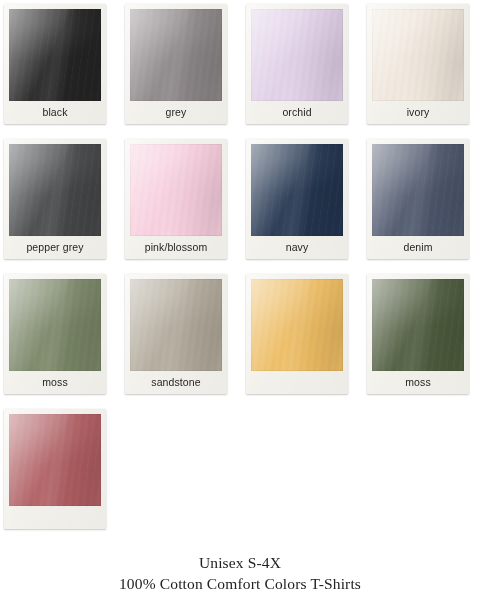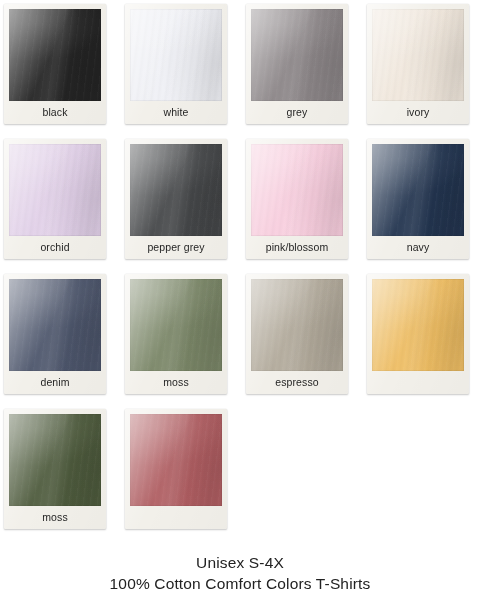--- a/index.html
+++ b/index.html
@@ -118,69 +118,62 @@
     right: 0;
     top: 552px;
     text-align: center;
     color: #222222;
   }
   .caption-line {
     font-size: 15.5px;
     line-height: 21px;
     color: #222222;
     letter-spacing: 0.15px;
+    font-family: Liberation Serif, serif;
   }
 </style>
 </head>
 <body>
 
 <div id="page">
 
   <div id="swatch-grid">
       <div class="swatch-card">
         <div class="swatch-color" style="background-color: rgb(36, 36, 36);">
           <div class="fold-a"></div>
           <div class="fold-b"></div>
           <div class="grain"></div>
         </div>
         <div class="swatch-label">black</div>
       </div>
       <div class="swatch-card">
-        <div class="swatch-color" style="background-color: rgb(239, 240, 245);">
-          <div class="fold-a"></div>
-          <div class="fold-b"></div>
-          <div class="grain"></div>
-        </div>
-        <div class="swatch-label">white</div>
-      </div>
-      <div class="swatch-card">
         <div class="swatch-color" style="background-color: rgb(140, 134, 136);">
           <div class="fold-a"></div>
           <div class="fold-b"></div>
           <div class="grain"></div>
         </div>
         <div class="swatch-label">grey</div>
       </div>
       <div class="swatch-card">
+        <div class="swatch-color" style="background-color: rgb(225, 208, 232);">
+          <div class="fold-a"></div>
+          <div class="fold-b"></div>
+          <div class="grain"></div>
+        </div>
+        <div class="swatch-label">orchid</div>
+      </div>
+      <div class="swatch-card">
         <div class="swatch-color" style="background-color: rgb(240, 231, 220);">
           <div class="fold-a"></div>
           <div class="fold-b"></div>
           <div class="grain"></div>
         </div>
         <div class="swatch-label">ivory</div>
       </div>
       <div class="swatch-card">
-        <div class="swatch-color" style="background-color: rgb(225, 208, 232);">
-          <div class="fold-a"></div>
-          <div class="fold-b"></div>
-          <div class="grain"></div>
-        </div>
-        <div class="swatch-label">orchid</div>
-      </div>
-      <div class="swatch-card">
         <div class="swatch-color" style="background-color: rgb(69, 71, 73);">
           <div class="fold-a"></div>
           <div class="fold-b"></div>
           <div class="grain"></div>
         </div>
         <div class="swatch-label">pepper grey</div>
       </div>
       <div class="swatch-card">
         <div class="swatch-color" style="background-color: rgb(248, 206, 222);">
           <div class="fold-a"></div>
@@ -212,21 +205,21 @@
           <div class="grain"></div>
         </div>
         <div class="swatch-label">moss</div>
       </div>
       <div class="swatch-card">
         <div class="swatch-color" style="background-color: rgb(178, 170, 155);">
           <div class="fold-a"></div>
           <div class="fold-b"></div>
           <div class="grain"></div>
         </div>
-        <div class="swatch-label">espresso</div>
+        <div class="swatch-label">sandstone</div>
       </div>
       <div class="swatch-card">
         <div class="swatch-color" style="background-color: rgb(238, 189, 99);">
           <div class="fold-a"></div>
           <div class="fold-b"></div>
           <div class="grain"></div>
         </div>
       </div>
       <div class="swatch-card">
         <div class="swatch-color" style="background-color: rgb(78, 91, 61);">

